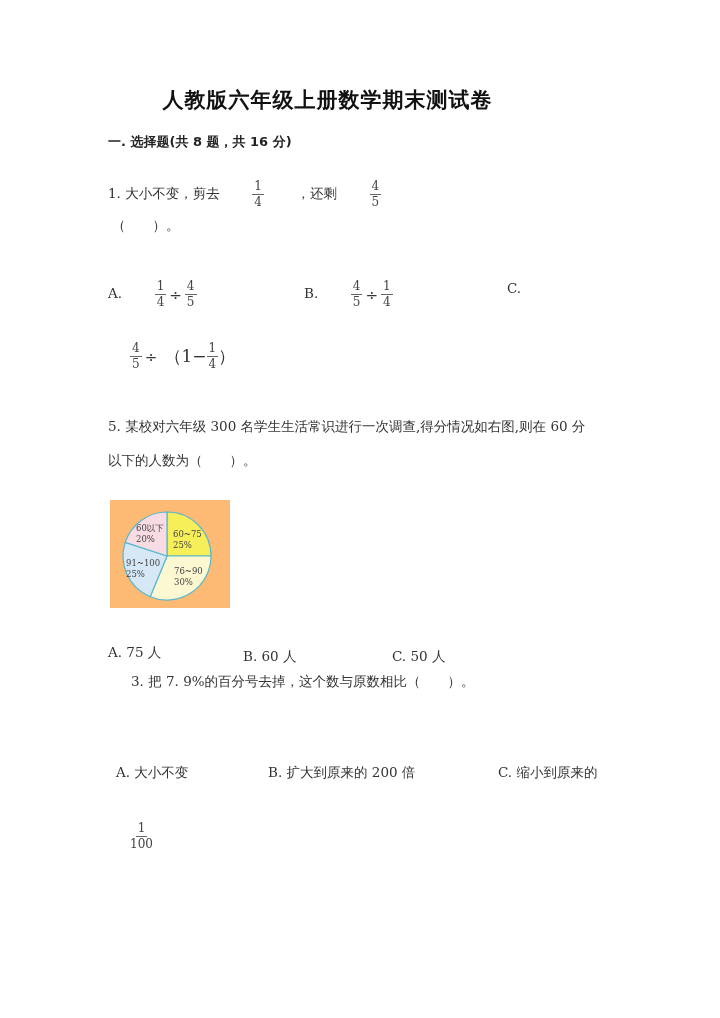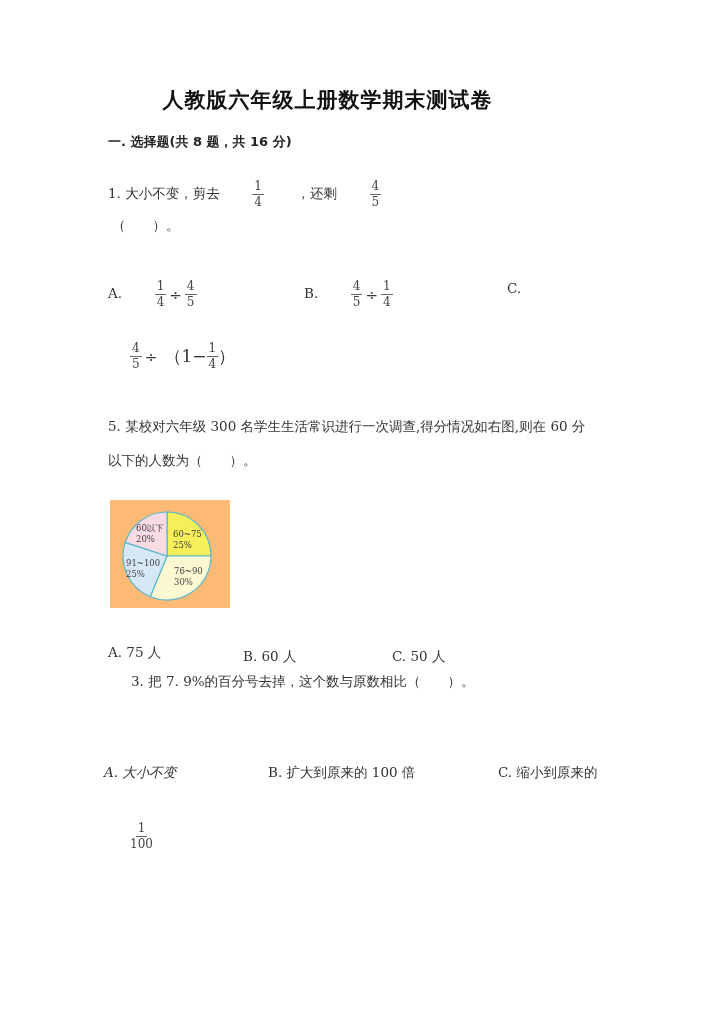--- a/index.html
+++ b/index.html
@@ -111,21 +111,21 @@
         <text x="16" y="77">25%</text>
     </g>
   </svg>
 </div>
 
 <div class="abs q" style="left:108px; top:644px;">A. 75 人</div>
 <div class="abs q" style="left:243px; top:648px;">B. 60 人</div>
 <div class="abs q" style="left:392px; top:648px;text-align:right;">C. 50 人</div>
 
 <div class="abs q" style="left:108px; top:673px;margin-left:23px;">3. 把 7. 9%的百分号去掉，这个数与原数相比（　　）。</div>
-<div class="abs q" style="left:104px; top:764px;font-style:italic;">A. 大小不变</div>
-<div class="abs q" style="left:268px; top:764px;">B. 扩大到原来的 100 倍</div>
+<div class="abs q" style="left:116px; top:764px;">A. 大小不变</div>
+<div class="abs q" style="left:268px; top:764px;">B. 扩大到原来的 200 倍</div>
 <div class="abs q" style="left:498px; top:764px;">C. 缩小到原来的</div>
 <div class="abs q" style="left:128px; top:822px;">
   <span class="frac">
       <span class="num">1</span>
       <span class="den">100</span>
     </span>
 </div>
 
 </body></html>

